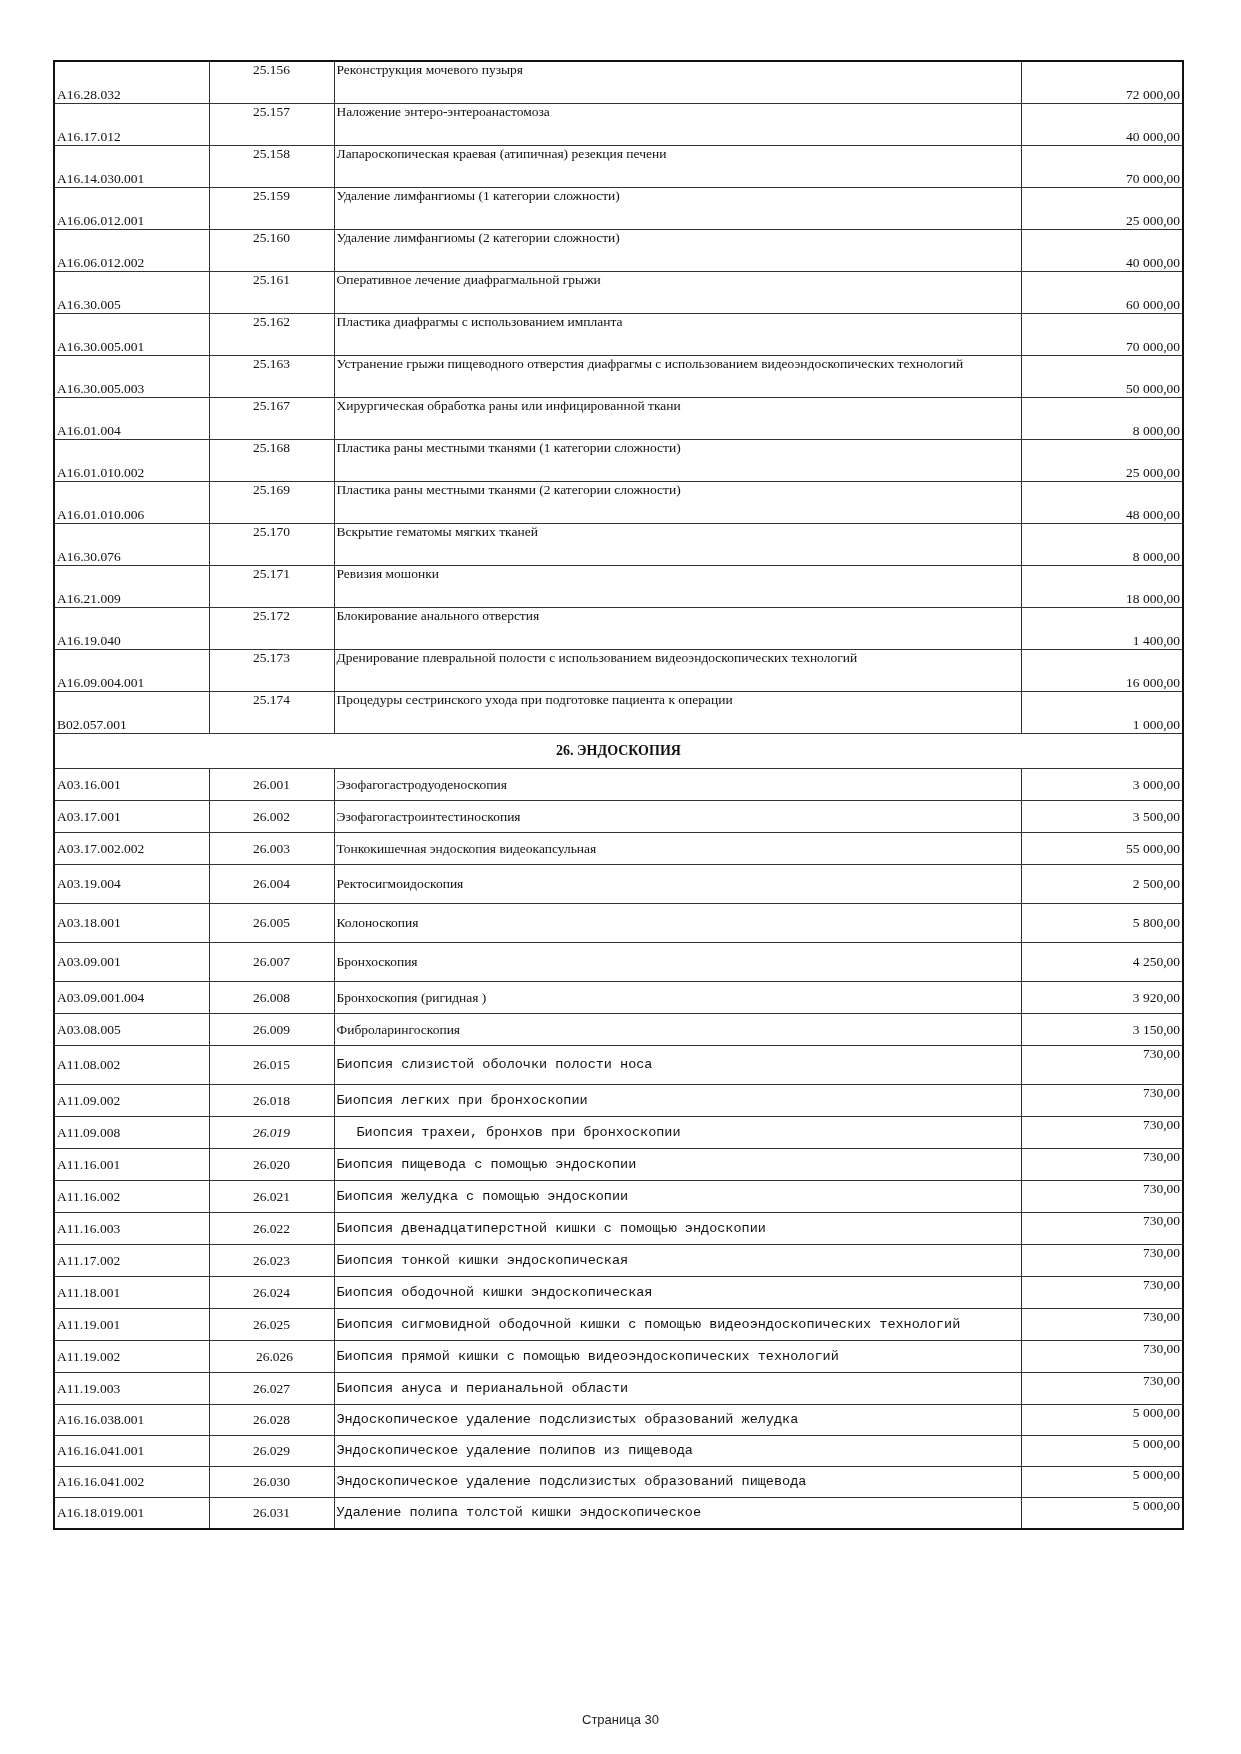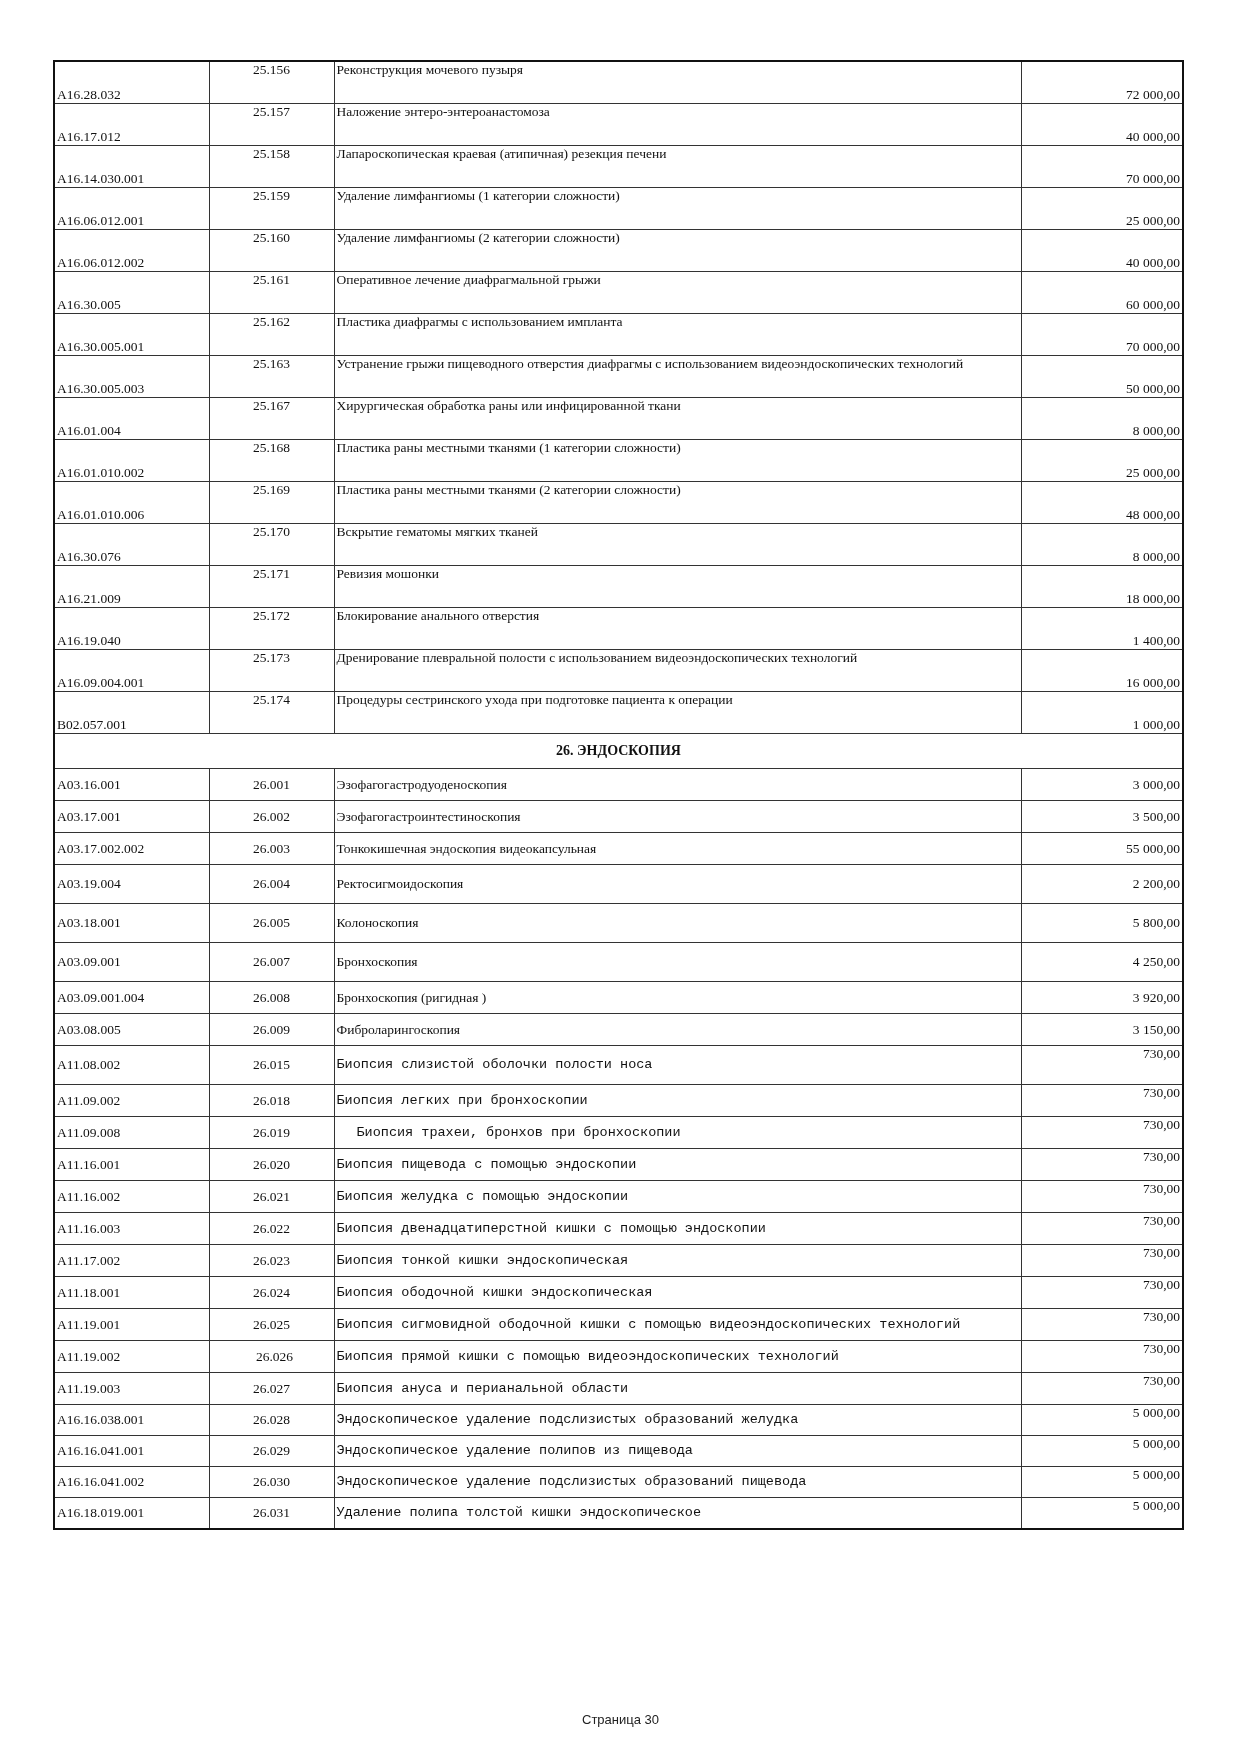--- a/index.html
+++ b/index.html
@@ -164,21 +164,21 @@
       <tr class="r26">
         <td class="code" style="height: 31px;">A03.17.002.002</td>
         <td class="num" style="height: 31px;">26.003</td>
         <td class="name" style="height: 31px;">Тонкокишечная эндоскопия видеокапсульная</td>
         <td class="price" style="height: 31px;">55 000,00</td>
       </tr>
       <tr class="r26">
         <td class="code" style="height: 38px;">A03.19.004</td>
         <td class="num" style="height: 38px;">26.004</td>
         <td class="name" style="height: 38px;">Ректосигмоидоскопия</td>
-        <td class="price" style="height: 38px;">2 200,00</td>
+        <td class="price" style="height: 38px;">2 500,00</td>
       </tr>
       <tr class="r26">
         <td class="code" style="height: 38px;">A03.18.001</td>
         <td class="num" style="height: 38px;">26.005</td>
         <td class="name" style="height: 38px;">Колоноскопия</td>
         <td class="price" style="height: 38px;">5 800,00</td>
       </tr>
       <tr class="r26">
         <td class="code" style="height: 38px;">A03.09.001</td>
         <td class="num" style="height: 38px;">26.007</td>
@@ -204,21 +204,21 @@
         <td class="price" style="height: 38px;">730,00</td>
       </tr>
       <tr class="r26 top-price indent">
         <td class="code" style="height: 31px;">A11.09.002</td>
         <td class="num" style="height: 31px;">26.018</td>
         <td class="name" style="height: 31px;">Биопсия легких при бронхоскопии</td>
         <td class="price" style="height: 31px;">730,00</td>
       </tr>
       <tr class="r26 top-price indent">
         <td class="code" style="height: 31px;">A11.09.008</td>
-        <td class="num" style="height: 31px;">26.019</td>
+        <td class="num" style="height: 31px; font-style: italic;">26.019</td>
         <td class="name" style="height: 31px; padding-left: 22px;">Биопсия трахеи, бронхов при бронхоскопии</td>
         <td class="price" style="height: 31px;">730,00</td>
       </tr>
       <tr class="r26 top-price indent">
         <td class="code" style="height: 31px;">A11.16.001</td>
         <td class="num" style="height: 31px;">26.020</td>
         <td class="name" style="height: 31px;">Биопсия пищевода с помощью эндоскопии</td>
         <td class="price" style="height: 31px;">730,00</td>
       </tr>
       <tr class="r26 top-price indent">

